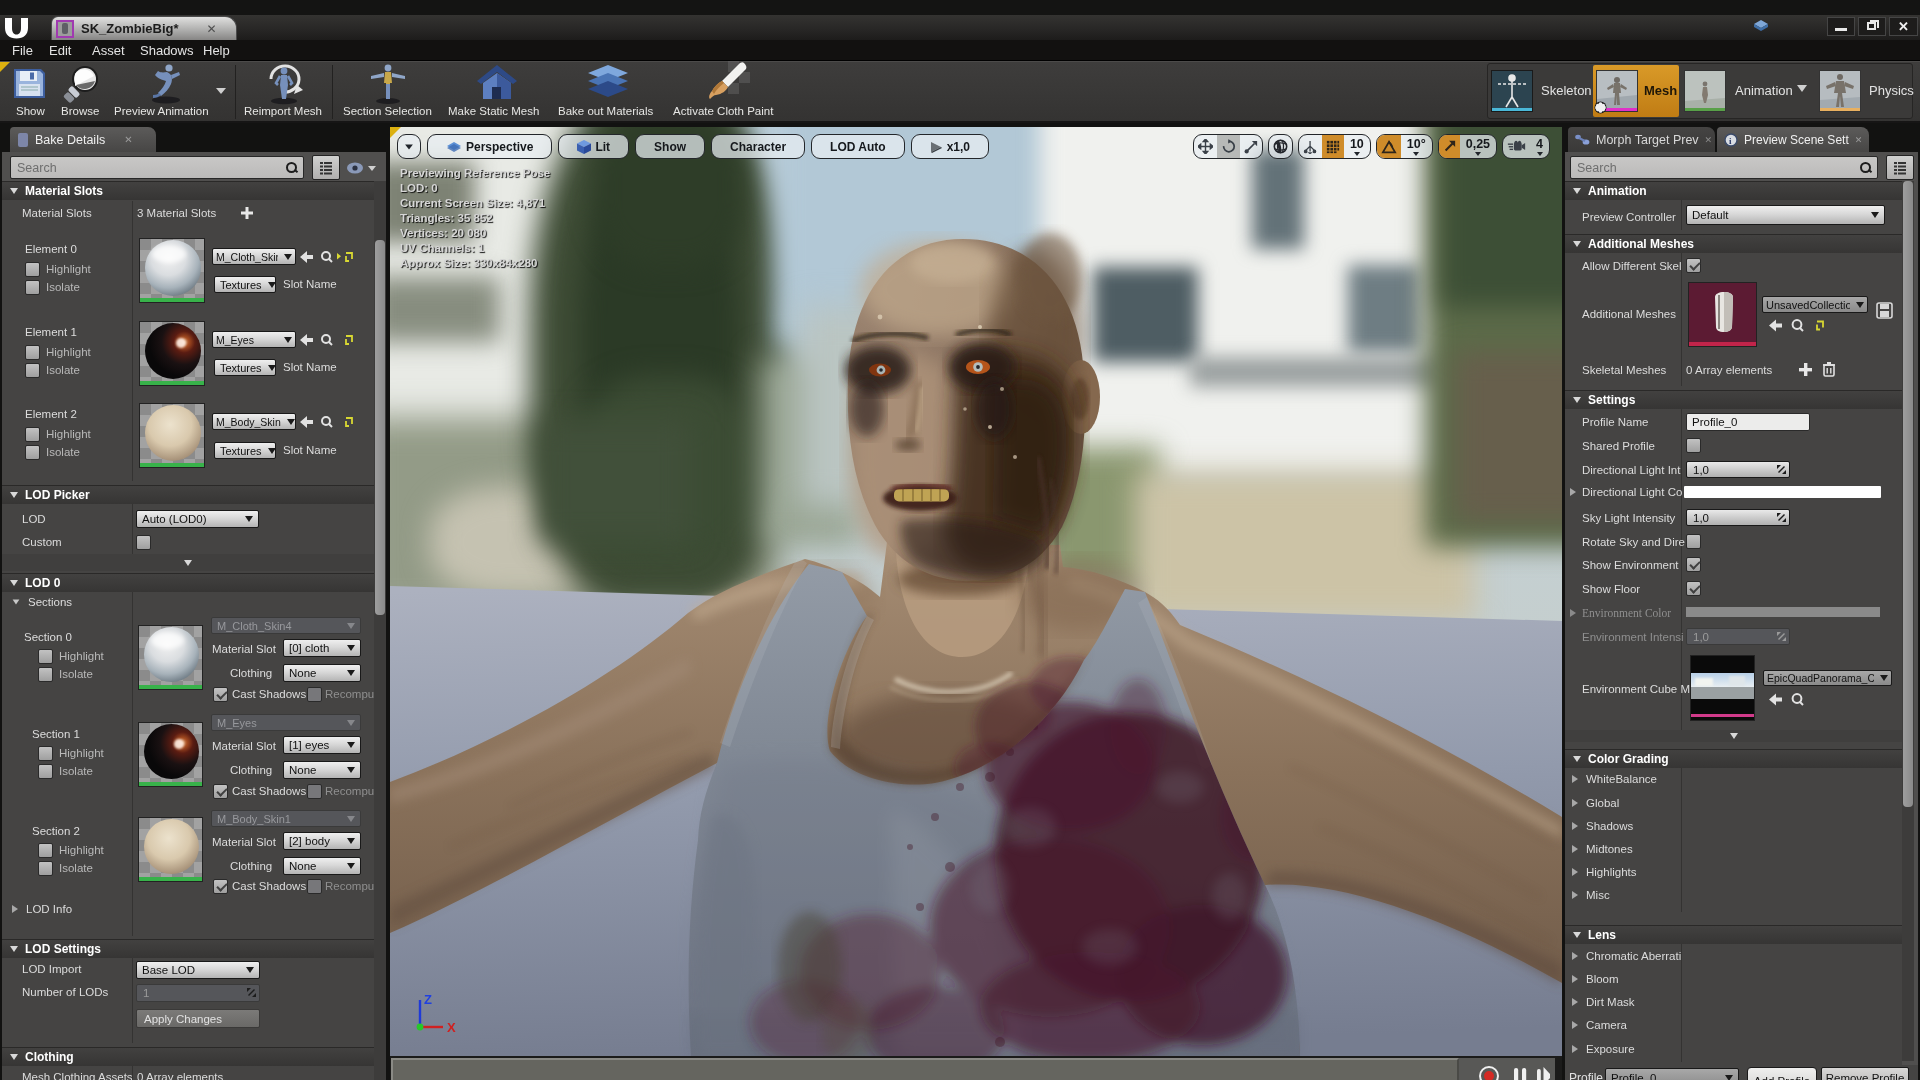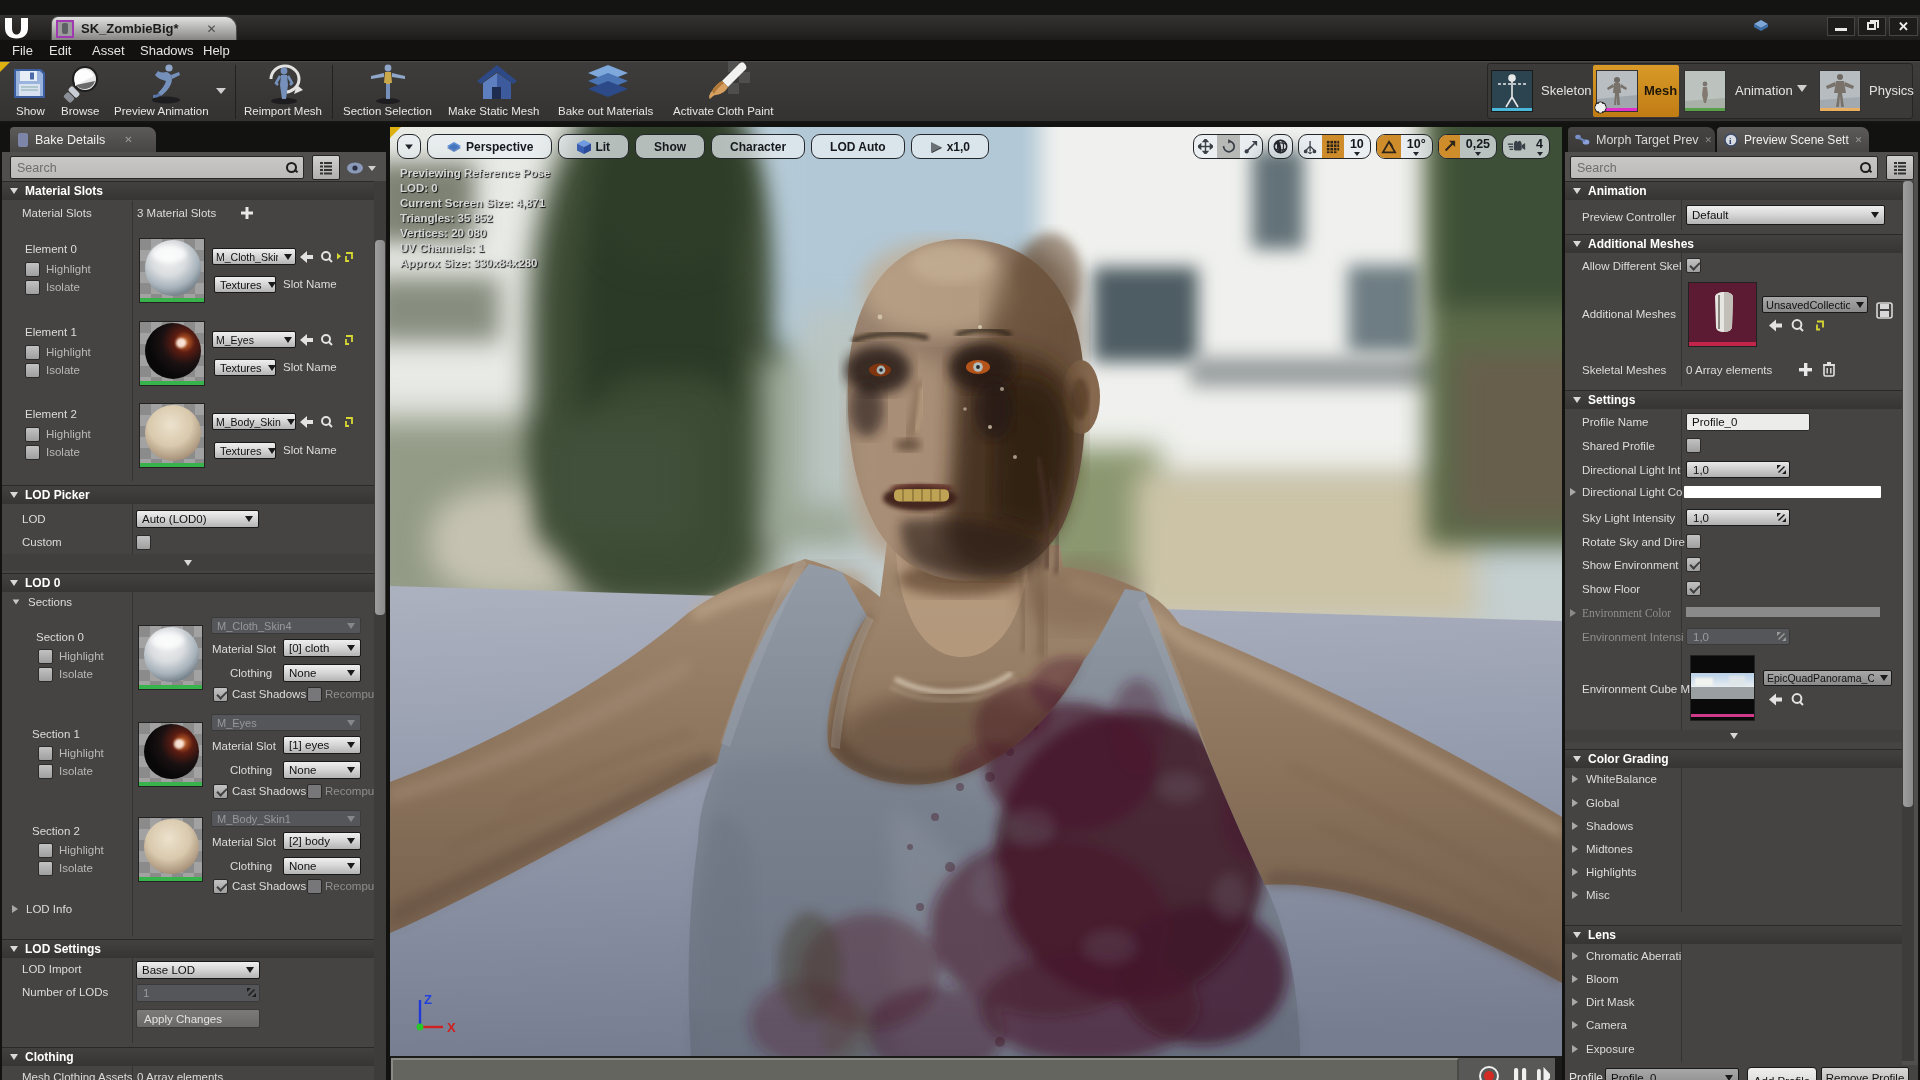--- a/index.html
+++ b/index.html
@@ -204,21 +204,21 @@
         <div class="tri-d" style="border-top-width:6px;"></div>
       </div>
 
   <div class="hdr" style="left:2px;top:558px;width:372px;height:19px;"><div class="tri-d"></div>LOD 0</div>
   <div class="vdiv" style="left:132px;top:577px;height:344px;"></div>
   <div class="abs" style="left:12px;top:584px;">
         <div class="tri-d" style="border-top-color:#c8c8c8;transform:scale(.85);"></div>
       </div>
   <span class="txt abs" style="left:28px;top:581px;">Sections</span>
 
-  <span class="txt abs" style="left:36px;top:616px;">Section 0</span>
+  <span class="txt abs" style="left:24px;top:616px;">Section 0</span>
   <div class="cb" style="left:38px;top:634px;"></div>
       <span class="gtxt abs" style="left:59px;top:635px;color:#b9b9b9;">Highlight</span>
   <div class="cb" style="left:38px;top:652px;"></div>
       <span class="gtxt abs" style="left:59px;top:653px;color:#b9b9b9;">Isolate</span>
   <div class="thumb" style="left:138px;top:610px;width:65px;height:65px;">
     <div class="sphere" style="left:5px;top:1px;width:55px;height:55px;background:radial-gradient(circle at 42% 32%, #f2f2f2, #dadde0 35%, #a7b2ba 60%, #5d6a74 85%, #39434c);"></div>
     <div class="sphere" style="left:12px;top:6px;width:33px;height:17px;background:rgba(255,255,255,.75);filter:blur(2px);"></div>
     <div class="bar" style="background:#38b24a;"></div>
   </div>
   <div class="dd dis" style="left:211px;top:602px;width:150px;height:17px;font-size:11px;">M_Cloth_Skin4<span class="car"></span></div>

